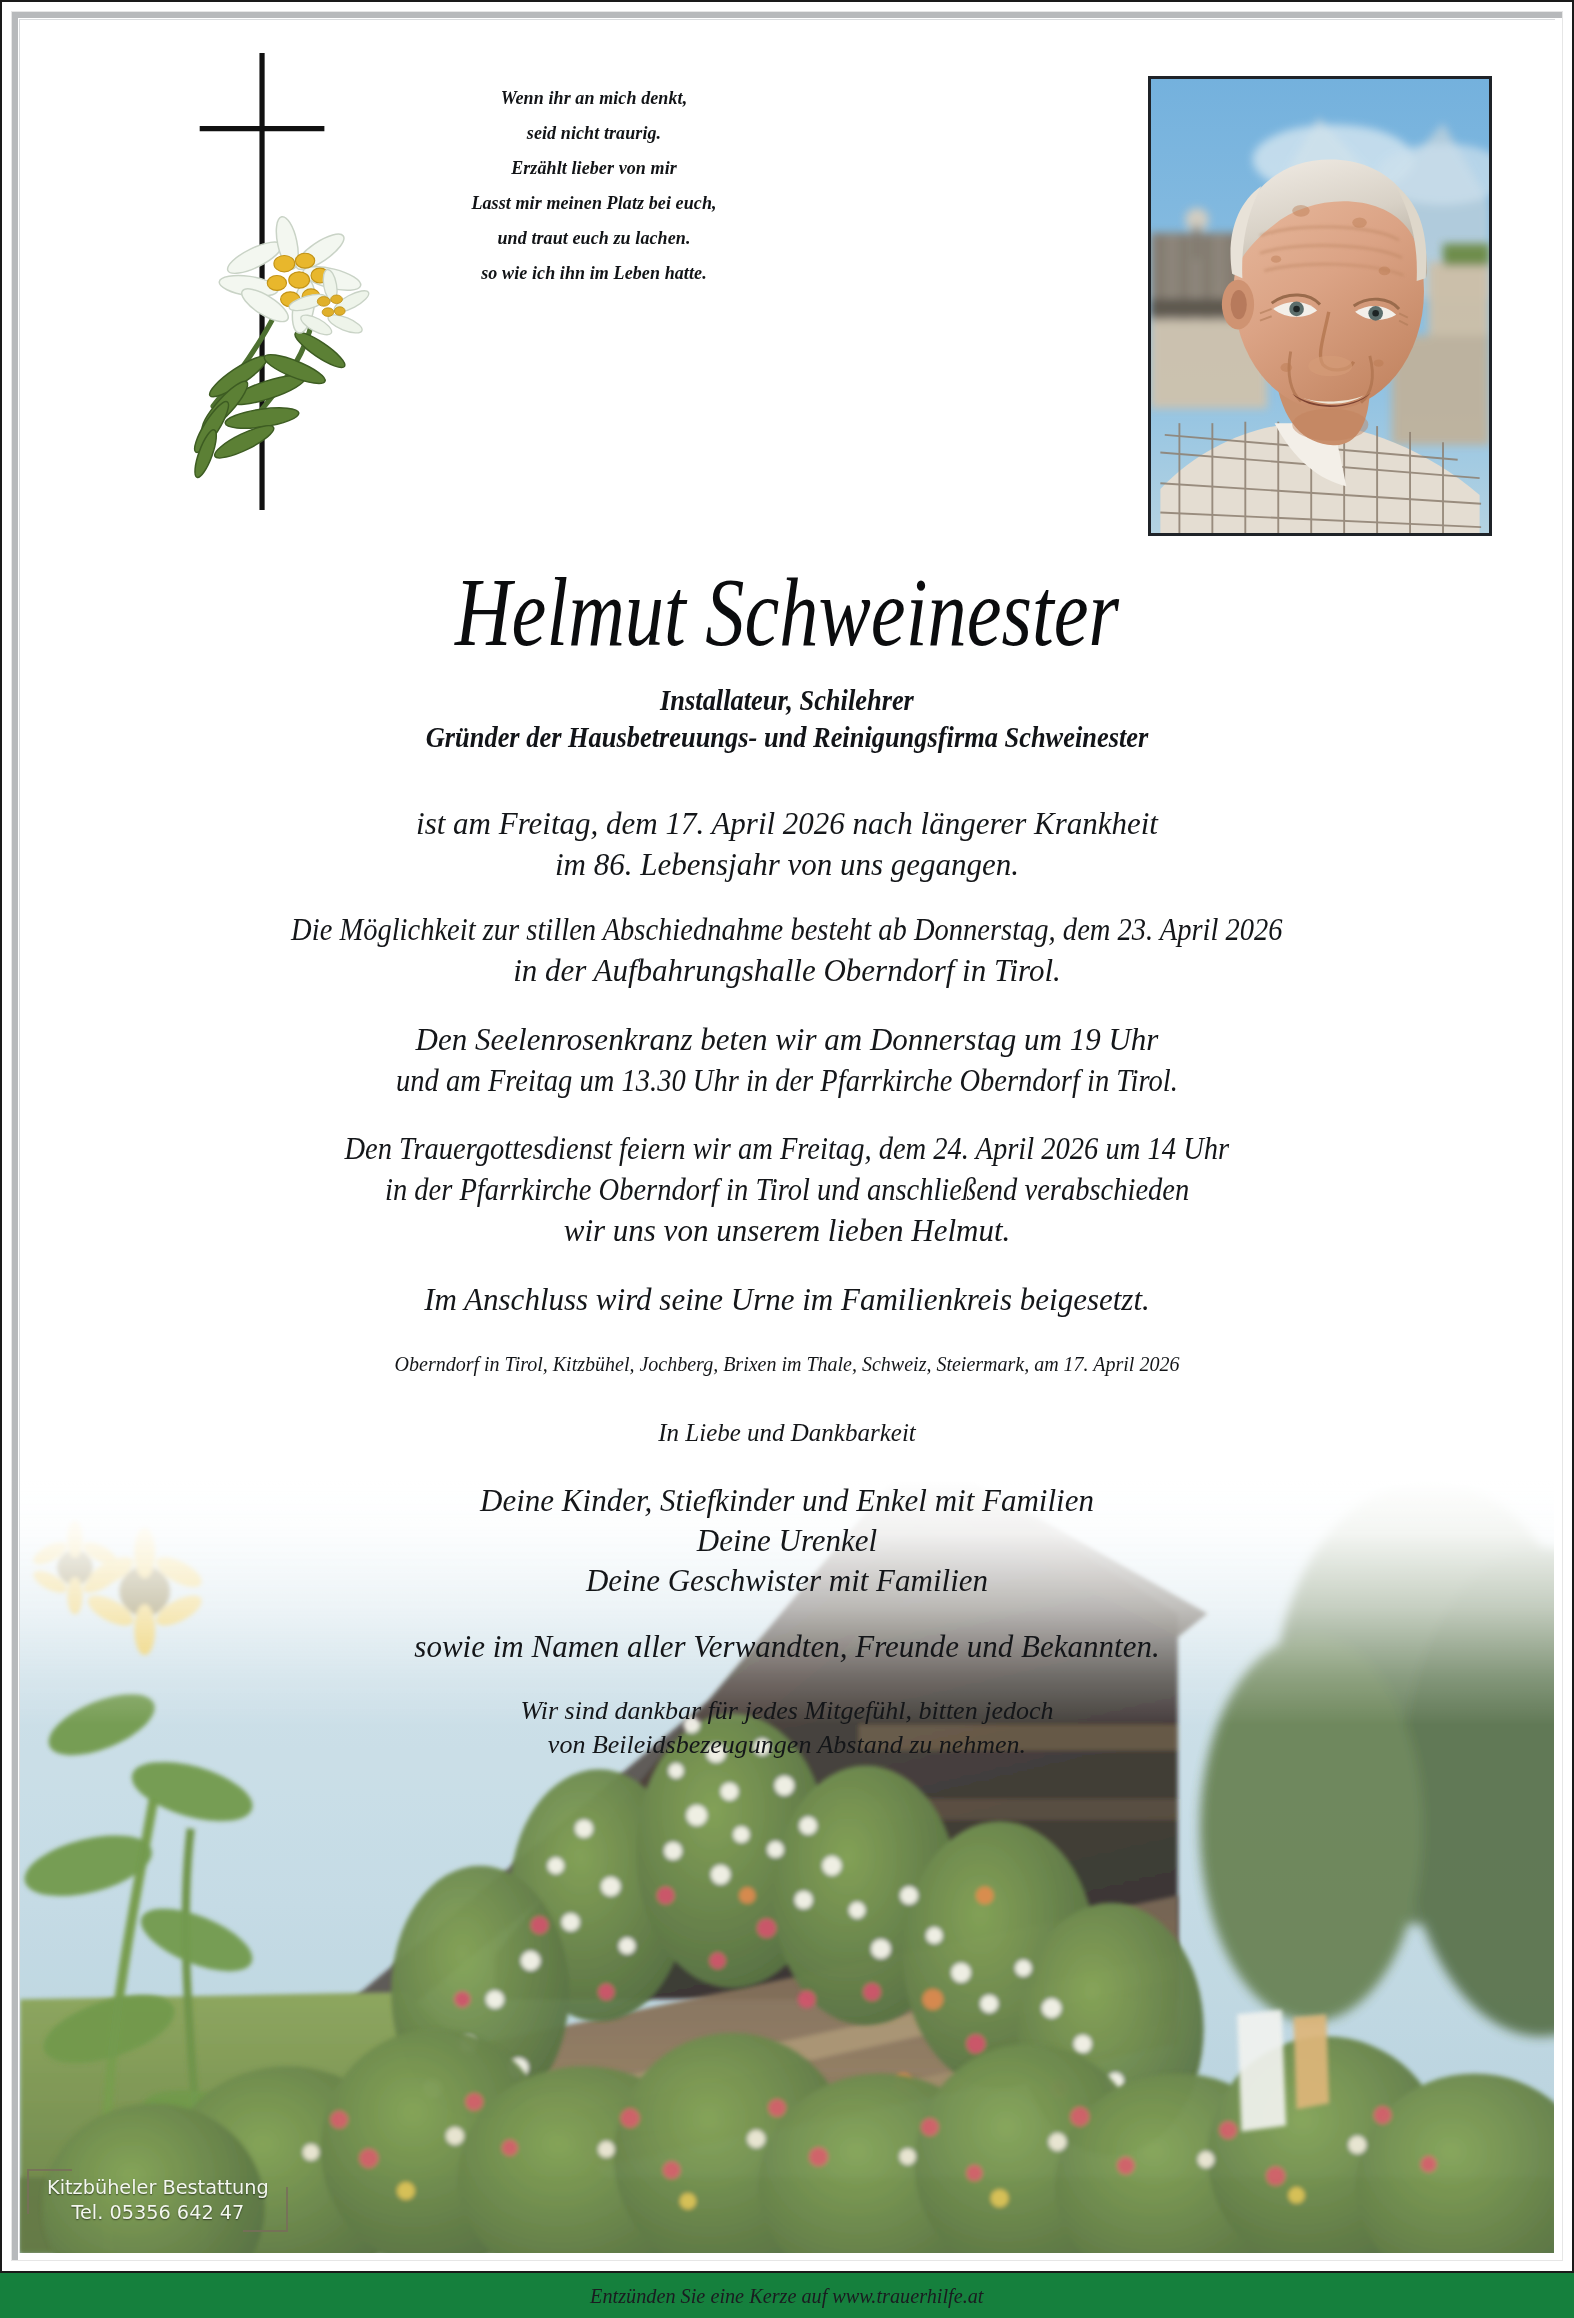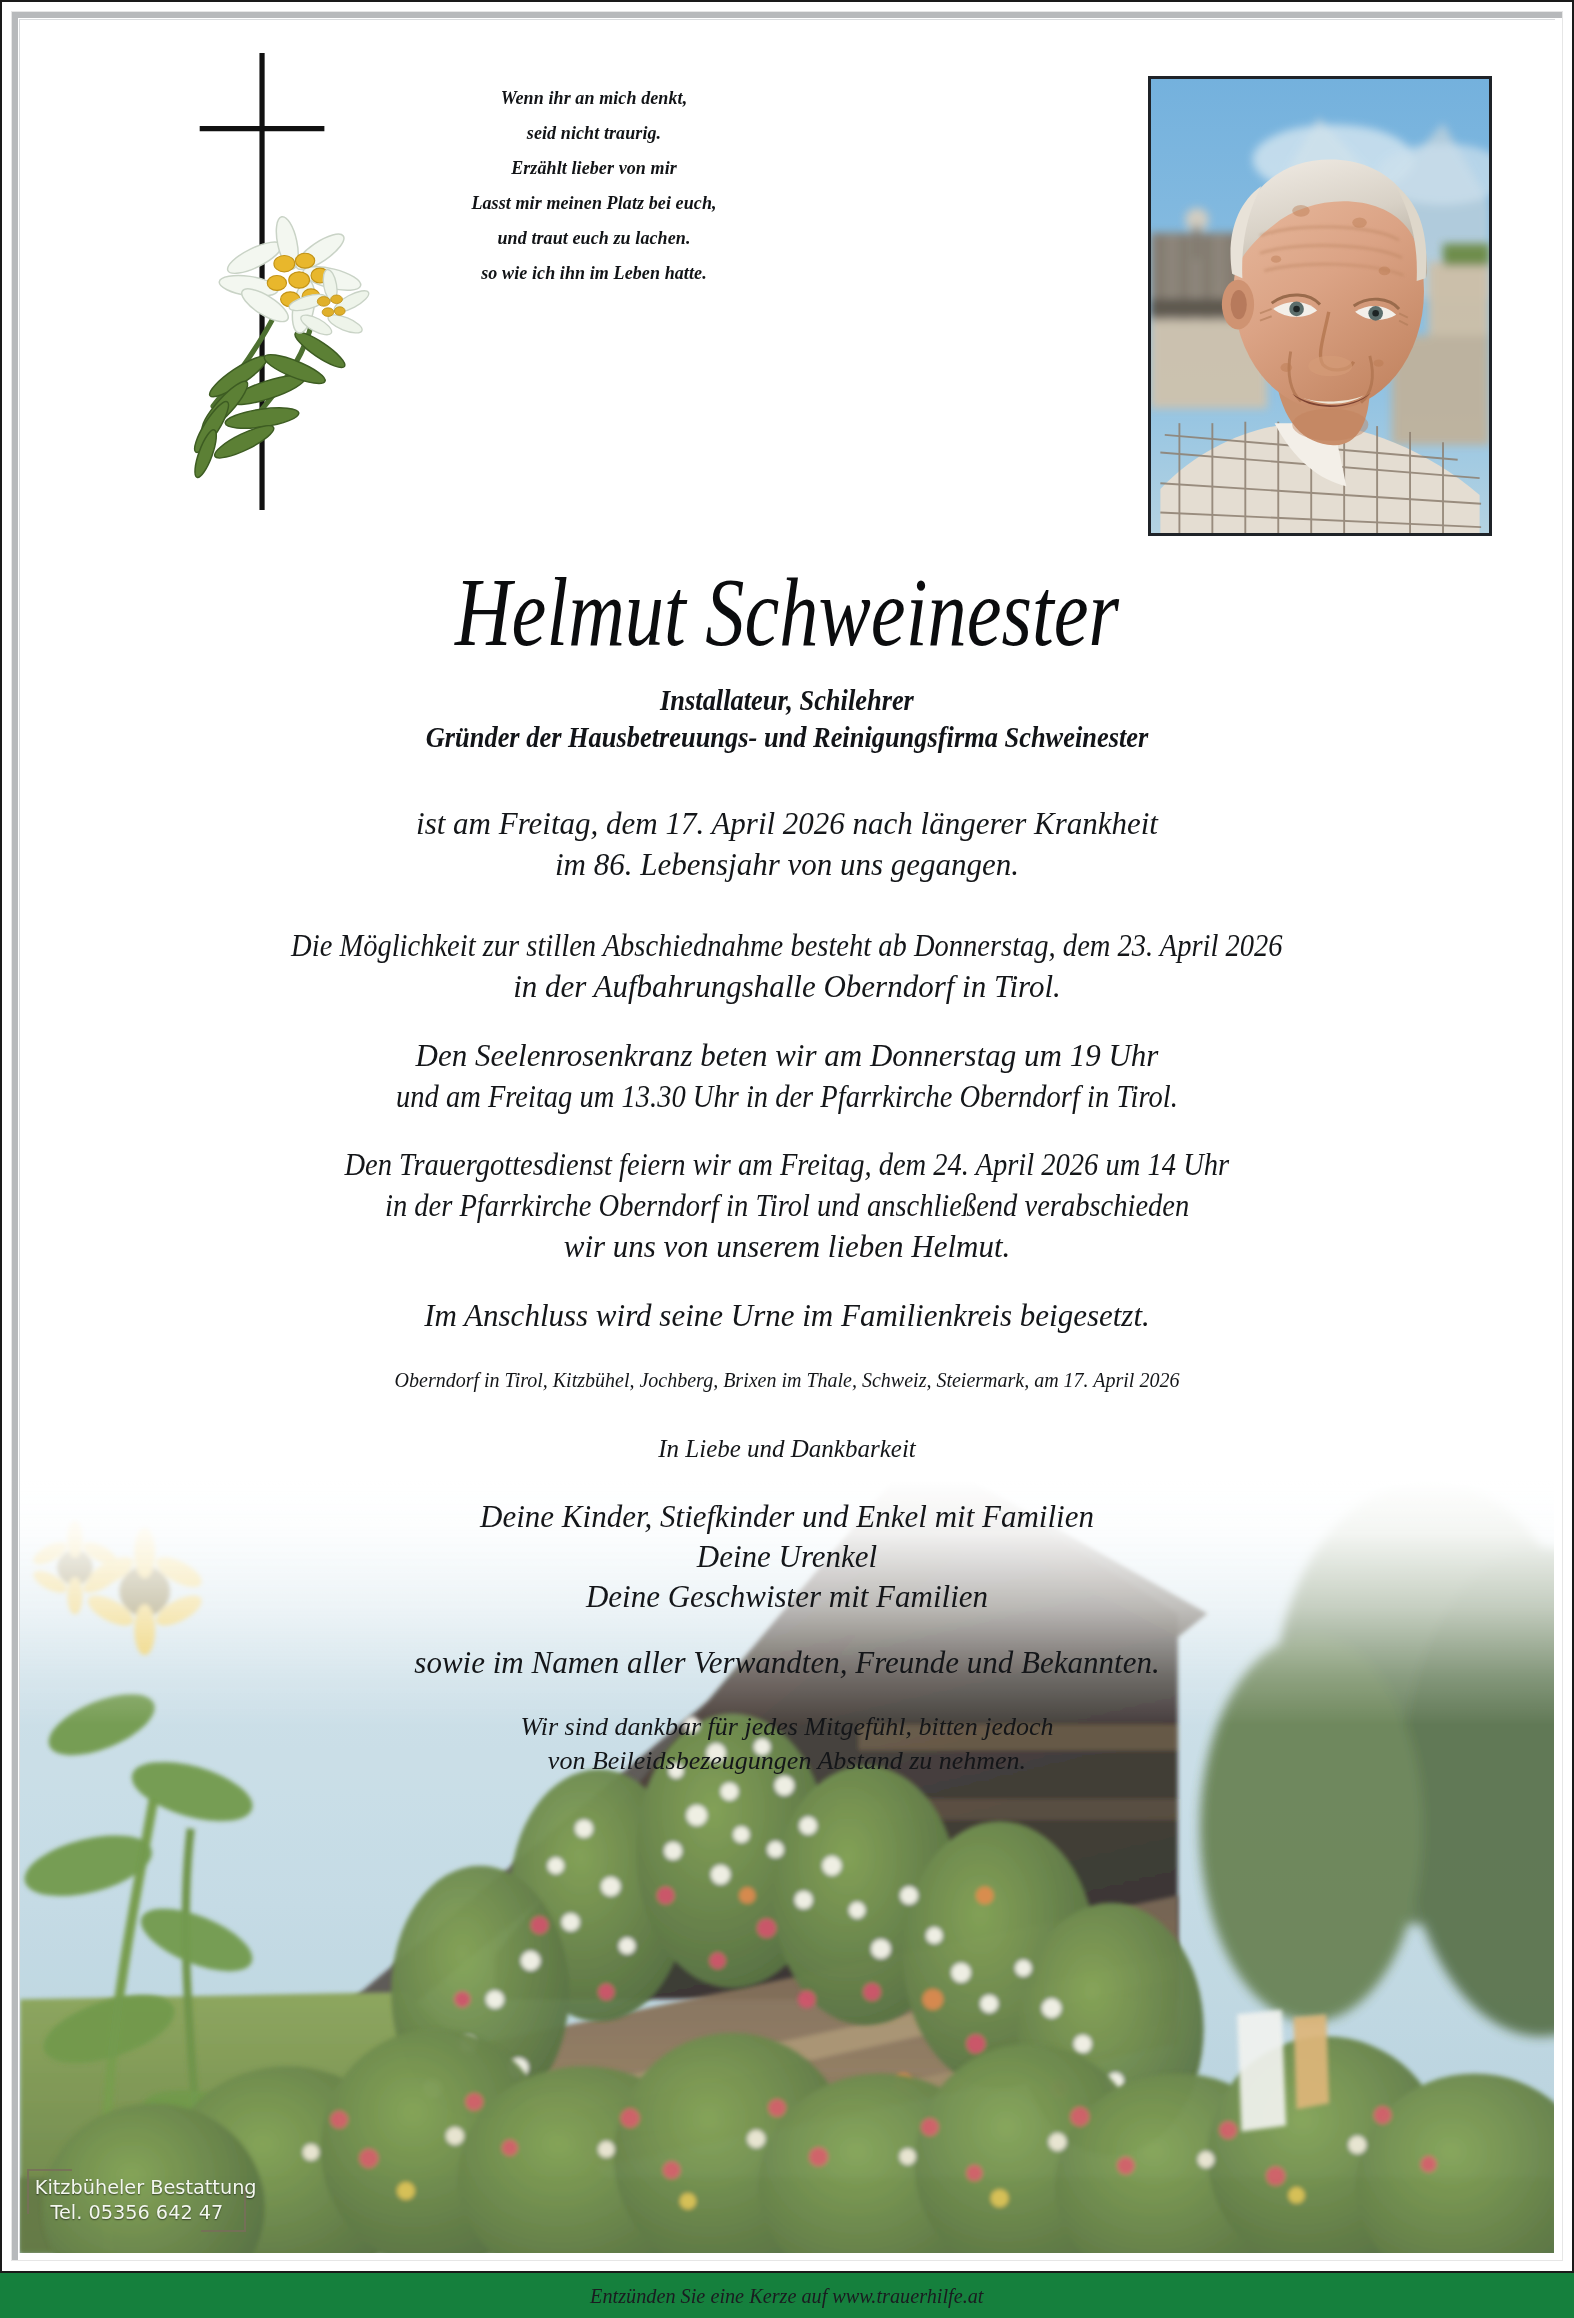--- a/index.html
+++ b/index.html
@@ -141,21 +141,21 @@
     left: 0;
     top: 783px;
     width: 1534px;
     text-align: center;
     font-style: italic;
     font-size: 31px;
     line-height: 41px;
     color: #141619;
   }
   .body-block p { margin: 0 0 27.5px 0; }
-  .body-block p.tight { margin-bottom: 40px; }
+  .body-block p.tight { margin-bottom: 24px; }
   .body-block p.places {
     font-size: 20px;
     line-height: 34px;
     margin-bottom: 31px;
   }
   .body-block p.dank {
     font-weight: 400;
     font-size: 25px;
   }
   .body-block p.family {
@@ -189,21 +189,21 @@
         rgba(255,255,255,0.22) 80%,
         rgba(255,255,255,0) 100%);
     pointer-events: none;
   }
 
   
   .stamp {
     position: absolute;
     left: 7.4px;
     bottom: 21px;
-    width: 219px;
+    width: 261px;
     padding: 5.2px 7.4px 7.4px 7.4px;
     font-family: "DejaVu Sans", "Liberation Sans", sans-serif;
     font-size: 19.3px;
     line-height: 25px;
     color: #f3f7ef;
     text-align: center;
     text-shadow: 0 0.7px 1.5px rgba(0,0,0,0.55);
   }
   .stamp::before,
   .stamp::after {

